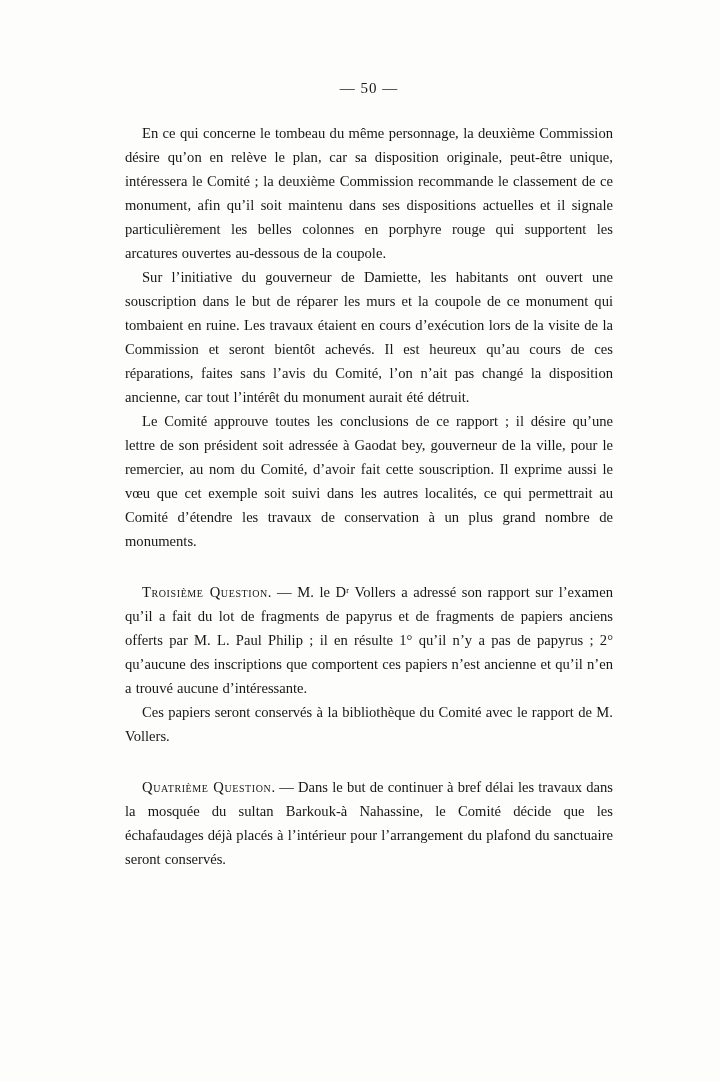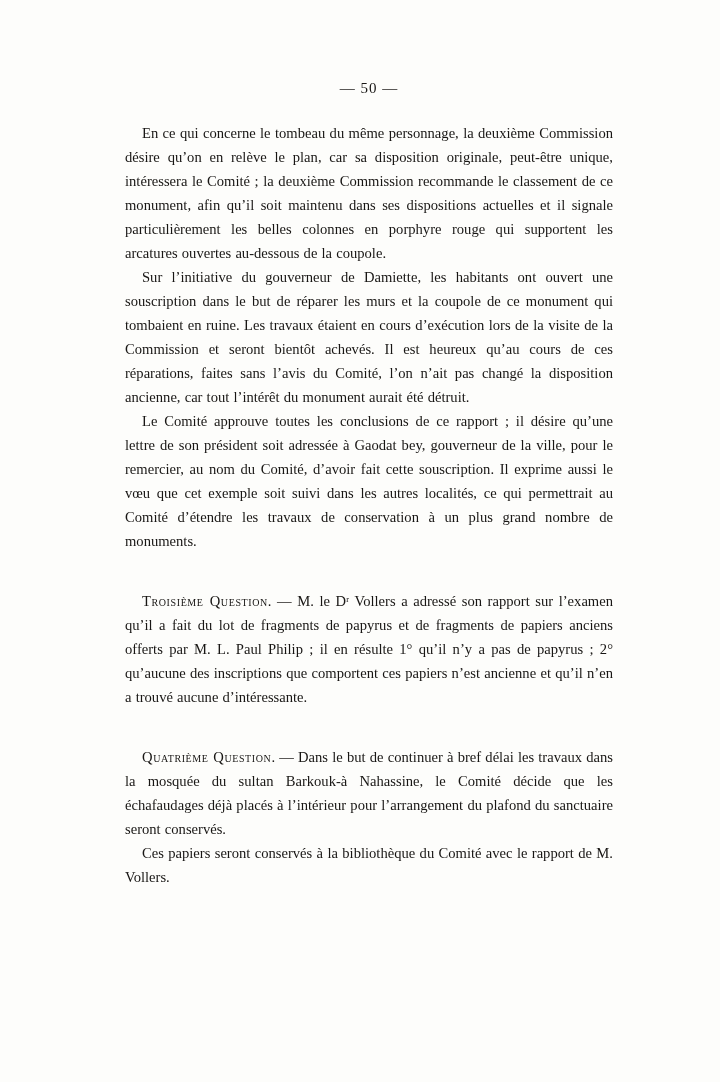--- a/index.html
+++ b/index.html
@@ -32,21 +32,21 @@
   }
   p.para {
     margin: 0;
     font-size: 14.6px;
     line-height: 24px;
     text-align: justify;
     text-indent: 17px;
     word-spacing: 0.5px;
   }
   p.para.section {
-    margin-top: 36px;
+    margin-top: 27px;
   }
   .smallcaps {
     font-variant: small-caps;
     letter-spacing: 0.6px;
   }
 </style>
 </head>
 <body>
 
 <div class="page">
@@ -55,19 +55,19 @@
     <div class="page-number">— 50 —</div>
 
     <p class="para">En ce qui concerne le tombeau du même personnage, la deuxième Commission désire qu’on en relève le plan, car sa disposition originale, peut-être unique, intéressera le Comité ; la deuxième Commission recommande le classement de ce monument, afin qu’il soit maintenu dans ses dispositions actuelles et il signale particulièrement les belles colonnes en porphyre rouge qui supportent les arcatures ouvertes au-dessous de la coupole.</p>
 
     <p class="para">Sur l’initiative du gouverneur de Damiette, les habitants ont ouvert une souscription dans le but de réparer les murs et la coupole de ce monument qui tombaient en ruine. Les travaux étaient en cours d’exécution lors de la visite de la Commission et seront bientôt achevés. Il est heureux qu’au cours de ces réparations, faites sans l’avis du Comité, l’on n’ait pas changé la disposition ancienne, car tout l’intérêt du monument aurait été détruit.</p>
 
     <p class="para">Le Comité approuve toutes les conclusions de ce rapport ; il désire qu’une lettre de son président soit adressée à Gaodat bey, gouverneur de la ville, pour le remercier, au nom du Comité, d’avoir fait cette souscription. Il exprime aussi le vœu que cet exemple soit suivi dans les autres localités, ce qui permettrait au Comité d’étendre les travaux de conservation à un plus grand nombre de monuments.</p>
 
     <p class="para section"><span class="smallcaps">Troisième Question</span><span>. — M. le Dʳ Vollers a adressé son rapport sur l’examen qu’il a fait du lot de fragments de papyrus et de fragments de papiers anciens offerts par M. L. Paul Philip ; il en résulte 1° qu’il n’y a pas de papyrus ; 2° qu’aucune des inscriptions que comportent ces papiers n’est ancienne et qu’il n’en a trouvé aucune d’intéressante.</span></p>
 
+    <p class="para">Ces papiers seront conservés à la bibliothèque du Comité avec le rapport de M. Vollers.</p>
+
     <p class="para section"><span class="smallcaps">Quatrième Question</span><span>. — Dans le but de continuer à bref délai les travaux dans la mosquée du sultan Barkouk-à Nahassine, le Comité décide que les échafaudages déjà placés à l’intérieur pour l’arrangement du plafond du sanctuaire seront conservés.</span></p>
-
-    <p class="para">Ces papiers seront conservés à la bibliothèque du Comité avec le rapport de M. Vollers.</p>
 
 
   </div>
 </div>
 
 </body></html>

